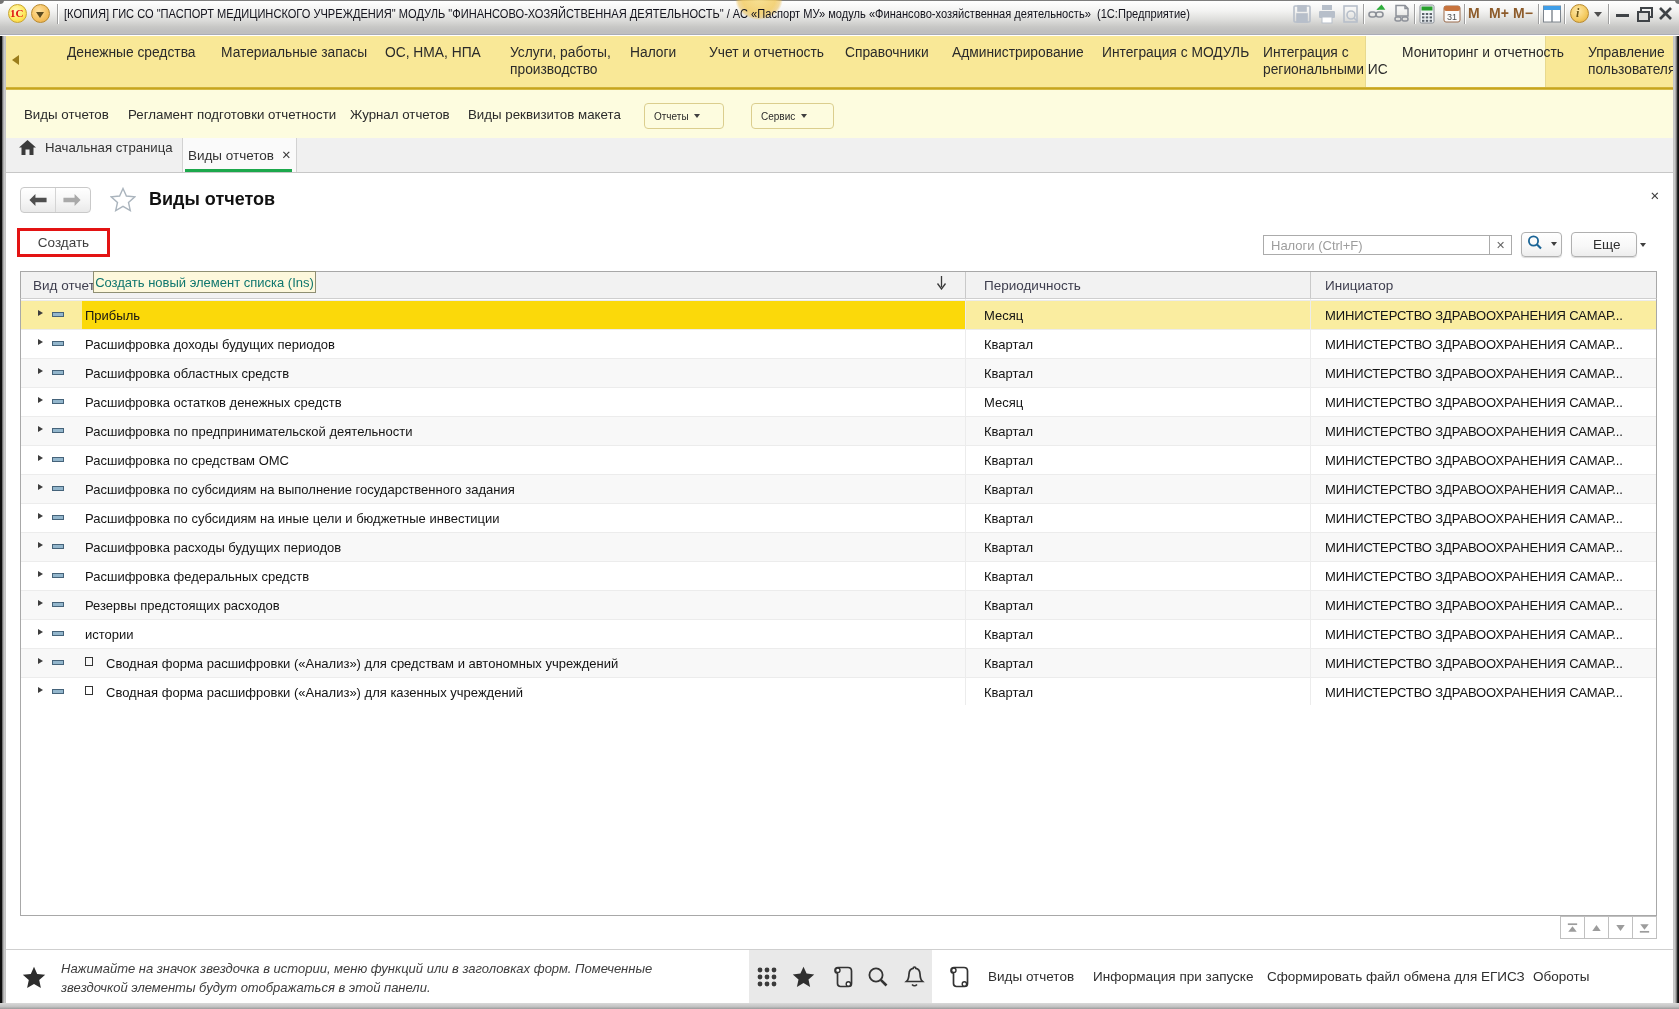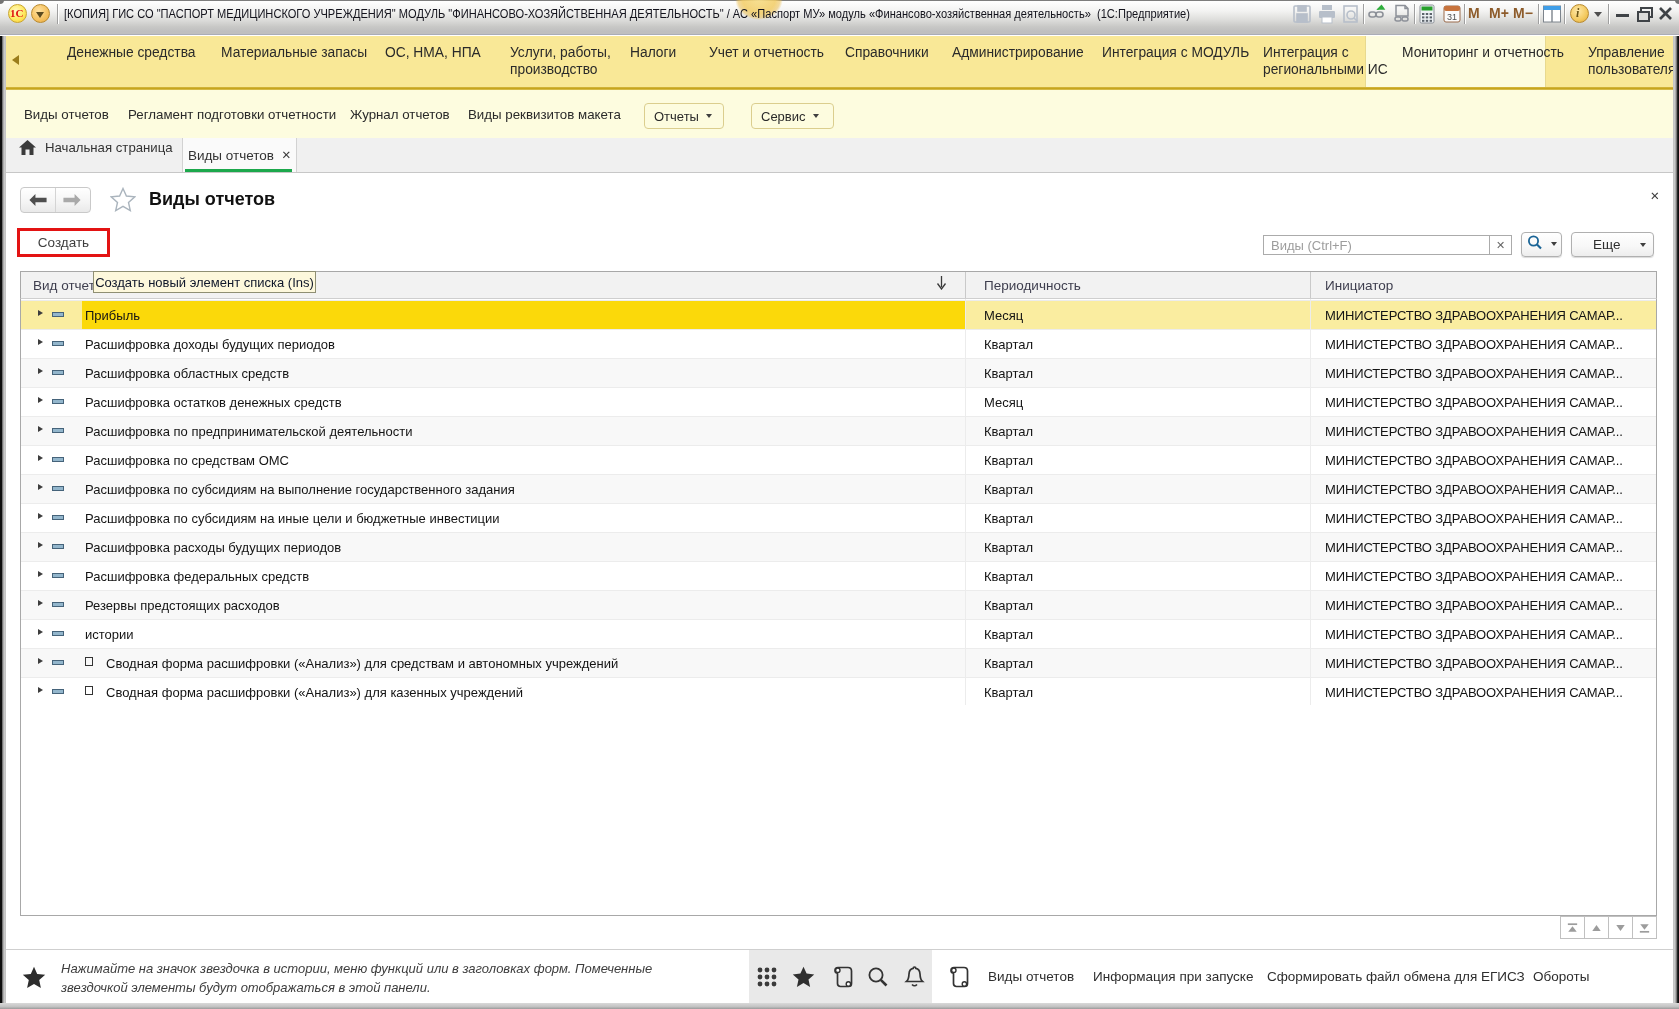--- a/index.html
+++ b/index.html
@@ -19,50 +19,50 @@
   #goldline{left:0;top:87px;width:1679px;height:3px;background:linear-gradient(#d8bc4a,#c6a41c 40%,#c9a81f 70%,#e3cf7a);}
   .sectab{top:36px;height:54px;box-sizing:border-box;padding-top:8px;
      text-align:left;font-size:13.8px;color:#2a2a2a;line-height:17px;margin-left:27px;}
   
   #collapse{left:12px;top:55px;width:0;height:0;border-top:5px solid transparent;
      border-bottom:5px solid transparent;border-right:7px solid #9b7d1b;}
   
   #submenu{left:0;top:90px;width:1679px;height:48px;background:#fdfcdf;}
   .mi{top:90px;height:48px;display:flex;align-items:center;font-size:13.3px;color:#2a2a2a;}
   .mbtn{top:103px;height:26px;box-sizing:border-box;border:1px solid #dbce8e;border-radius:4px;
-     display:flex;align-items:center;font-size:13px;color:#2a2a2a;padding:0 9px;}
+     display:flex;align-items:center;font-size:10px;color:#2a2a2a;padding:0 9px;}
   .caret{width:0;height:0;border-left:3.5px solid transparent;border-right:3.5px solid transparent;
      border-top:4px solid #3f3f3f;display:inline-block;}
   
   #tabstrip{left:0;top:138px;width:1679px;height:34px;background:#f0f0f0;border-bottom:1px solid #c7c7c7;box-sizing:content-box;}
   #hometab{left:6px;top:138px;width:176px;height:18px;display:flex;align-items:center;font-size:13.2px;color:#333;}
   #activetab{left:182px;top:138px;width:115px;height:34px;background:#fafafa;
      border-left:1px solid #d2d2d2;border-right:1px solid #d2d2d2;box-sizing:border-box;
      display:flex;align-items:center;justify-content:center;font-size:13.5px;color:#333;}
   #greenline{left:185px;top:169px;width:107px;height:3px;background:#1ca84c;}
   
   #navgrp{left:20px;top:187px;width:71px;height:26px;border:1px solid #c9c9c9;border-radius:4px;
      background:linear-gradient(#ffffff,#f4f4f4 60%,#e9e9e9);box-sizing:border-box;}
   #navdiv{left:55px;top:188px;width:1px;height:24px;background:#d4d4d4;}
   #pagetitle{left:149px;top:189px;font-size:18px;font-weight:bold;color:#111;}
   
   #createbox{left:17px;top:228px;width:93px;height:29px;border:3px solid #e31313;background:#fff;
      box-sizing:border-box;display:flex;align-items:center;justify-content:center;
      font-size:13.5px;color:#3f3f3f;}
   #tooltip{left:93px;top:271px;width:223px;height:22px;background:#fdf8dc;border:1px solid #8f8f73;
      box-sizing:border-box;display:flex;align-items:center;justify-content:center;
-     font-size:13px;color:#0f172a;z-index:30;white-space:nowrap;}
+     font-size:13px;color:#0f766e;z-index:30;white-space:nowrap;}
   
   #search{left:1263px;top:235px;width:249px;height:20px;border:1px solid #ababab;box-sizing:border-box;
      font-size:13px;color:#9d9d9d;display:flex;align-items:center;padding-left:7px;}
   #searchx{left:1489px;top:236px;width:22px;height:18px;border-left:1px solid #ababab;box-sizing:border-box;
      display:flex;align-items:center;justify-content:center;color:#666;font-size:11px;}
   #magbtn{left:1521px;top:232px;width:41px;height:25px;border:1px solid #b0b0b0;border-radius:4px;
      box-sizing:border-box;background:linear-gradient(#ffffff,#f7f7f7 60%,#ededed);box-shadow:0 1px 1px rgba(0,0,0,.15);}
-  #morebtn{left:1571px;top:232px;width:83px;height:25px;border:1px solid #b0b0b0;border-radius:4px;
+  #morebtn{left:1571px;top:232px;width:66px;height:25px;border:1px solid #b0b0b0;border-radius:4px;
      box-sizing:border-box;background:linear-gradient(#ffffff,#f7f7f7 60%,#ededed);box-shadow:0 1px 1px rgba(0,0,0,.15);
      display:flex;align-items:center;font-size:13.5px;color:#2e2e2e;padding-left:21px;}
   
   #tbl{left:20px;top:271px;width:1637px;height:645px;border:1px solid #a8a8a8;box-sizing:border-box;background:#fff;}
   #thead{left:20px;top:271px;width:1637px;height:28px;background:#f2f2f2;border:1px solid #a8a8a8;
      border-bottom:1px solid #cfcfcf;box-sizing:border-box;}
   .hv{top:272px;width:1px;height:26px;background:#c9c9c9;}
   .bv{top:299px;width:1px;height:406px;background:#ececec;}
   .hlabel{top:278px;font-size:13.5px;color:#3e3e4e;}
   .row{left:21px;width:1635px;height:29px;}
@@ -230,21 +230,21 @@
 <svg class="abs" style="left:63px;top:194px;" width="18" height="12" viewBox="0 0 20 14">
     <path d="M13 0 L13 4.5 L0 4.5 L0 9.5 L13 9.5 L13 14 L20 7 Z" fill="#a9a9a9"></path>
   </svg>
 <svg class="abs" style="left:110px;top:187px;" width="26" height="25" viewBox="0 0 26 25">
     <path d="M13 1.5 L16.4 9 L24.8 9.8 L18.5 15.4 L20.3 23.6 L13 19.3 L5.7 23.6 L7.5 15.4 L1.2 9.8 L9.6 9 Z" fill="none" stroke="#aab4bd" stroke-width="1.4"></path>
   </svg>
 <div class="abs" id="pagetitle">Виды отчетов</div>
 <div class="abs" style="left:1650px;top:189px;font-size:11.5px;color:#3c3c3c;">✕</div>
 
 <div class="abs" id="createbox">Создать</div>
-<div class="abs" id="search">Виды (Ctrl+F)</div>
+<div class="abs" id="search">Налоги (Ctrl+F)</div>
 <div class="abs" id="searchx">✕</div>
 <div class="abs" id="magbtn"><svg width="16" height="15" viewBox="0 0 16 15" style="margin:2px 0 0 5px;">
       <circle cx="6.5" cy="6" r="4.6" fill="none" stroke="#1a6496" stroke-width="1.8"></circle>
       <line x1="10" y1="9.5" x2="14" y2="13.5" stroke="#1a6496" stroke-width="2.2"></line>
     </svg><span class="caret" style="position:absolute;left:29px;top:9px;"></span></div>
 <div class="abs" id="morebtn">Еще<span class="caret" style="position:absolute;left:68px;top:10px;"></span></div>
 
 <div class="abs" id="tbl"></div>
 <div class="abs" id="thead"></div>
 <div class="abs hlabel" style="left:33px;">Вид отчета</div>

